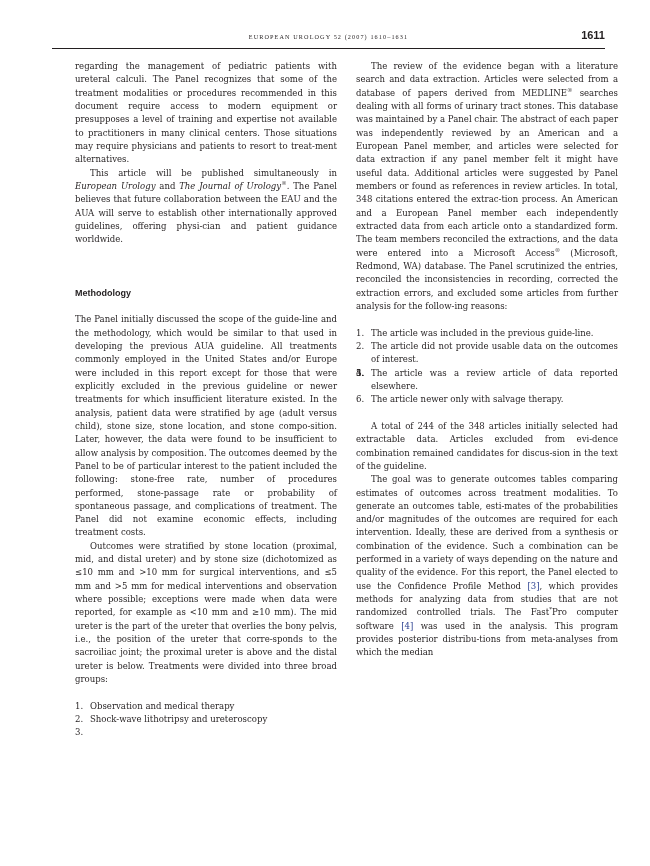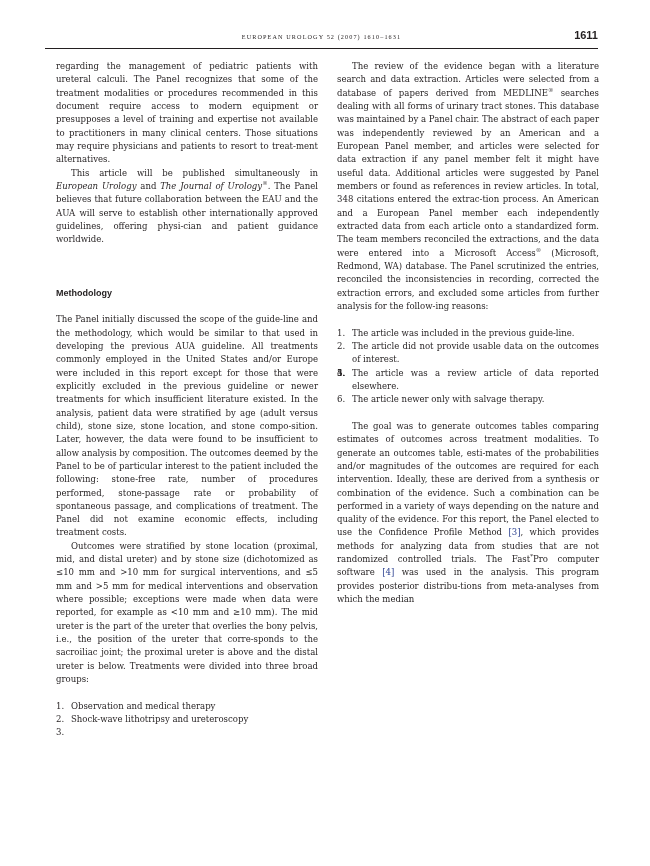--- a/index.html
+++ b/index.html
@@ -1,26 +1,26 @@
 <!DOCTYPE html>
 <html><head>
 <meta charset="utf-8">
 <style>
   html, body { margin: 0; padding: 0; background: #ffffff; }
   body { width: 650px; height: 866px; position: relative; overflow: hidden;
          font-family: "DejaVu Serif", "Liberation Serif", serif; color: #231f20; }
-  .header { position: absolute; left: 45px; top: 28px; width: 553px; height: 20px;
+  .header { position: absolute; left: 52px; top: 28px; width: 553px; height: 20px;
             border-bottom: 1px solid #231f20; }
   .running-head { position: absolute; left: 0; right: 0; top: 5px; text-align: center;
                   font-family: "Liberation Serif", serif; font-size: 6.2px; letter-spacing: 1.1px;
                   text-transform: uppercase; }
   .page-number { position: absolute; right: 0; top: 1px; font-family: "Liberation Sans", sans-serif;
                  font-weight: bold; font-size: 11px; }
   .col { position: absolute; top: 60px; width: 262px; font-size: 8.55px; line-height: 13.33px;
-         text-align: justify; hyphens: manual; }
+         text-align: justify; hyphens: manual; margin-left: 19px; }
   .col.left { left: 56px; }
   .col.right { left: 337px; }
   p { margin: 0; }
   p.indent { text-indent: 15px; }
   .gap { height: 13.33px; }
   .gap2 { height: 26.66px; }
   h2 { margin: 0; font-size: 9px; font-weight: bold; line-height: 13.33px; font-family: Liberation Sans, sans-serif; }
   ol { margin: 0; padding: 0; list-style: none; }
   ol li { position: relative; padding-left: 15px; }
   ol li .num { position: absolute; left: 0; top: 0; }
@@ -58,14 +58,15 @@
   <div class="gap"></div>
   <ol>
     <li><span class="num">1.</span><span>The article was included in the previous guide-line.</span></li>
     <li><span class="num">2.</span><span>The article did not provide usable data on the outcomes of interest.</span></li>
     <li><span class="num">3.</span></li>
     <li><span class="num">4.</span></li>
     <li><span class="num">5.</span><span>The article was a review article of data reported elsewhere.</span></li>
     <li><span class="num">6.</span><span>The article newer only with salvage therapy.</span></li>
   </ol>
   <div class="gap"></div>
+  <p class="indent">A total of 244 of the 348 articles initially selected had extractable data. Articles excluded from evi-dence combination remained candidates for discus-sion in the text of the guideline.</p>
   <p class="indent"><span>The goal was to generate outcomes tables comparing estimates of outcomes across treatment modalities. To generate an outcomes table, esti-mates of the probabilities and/or magnitudes of the outcomes are required for each intervention. Ideally, these are derived from a synthesis or combination of the evidence. Such a combination can be performed in a variety of ways depending on the nature and quality of the evidence. For this report, the Panel elected to use the Confidence Profile Method </span><a class="ref">[3]</a><span>, which provides methods for analyzing data from studies that are not randomized controlled trials. The Fast</span><sup>*</sup><span>Pro computer software </span><a class="ref">[4]</a><span> was used in the analysis. This program provides posterior distribu-tions from meta-analyses from which the median</span></p>
 </div>
 
 </body></html>

